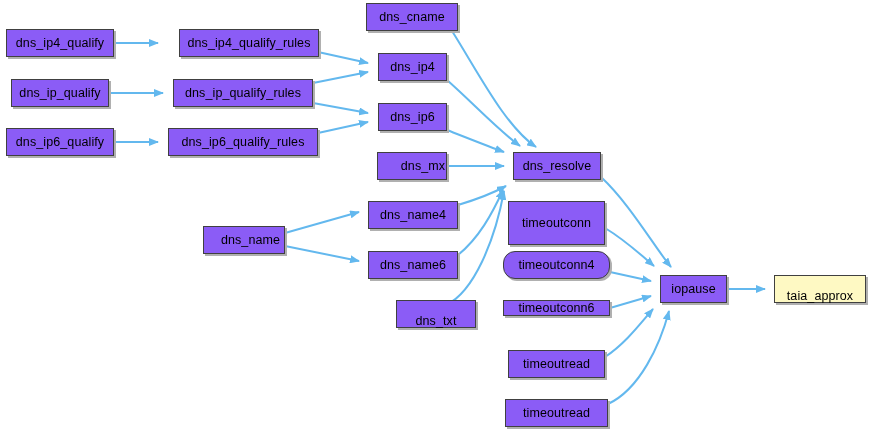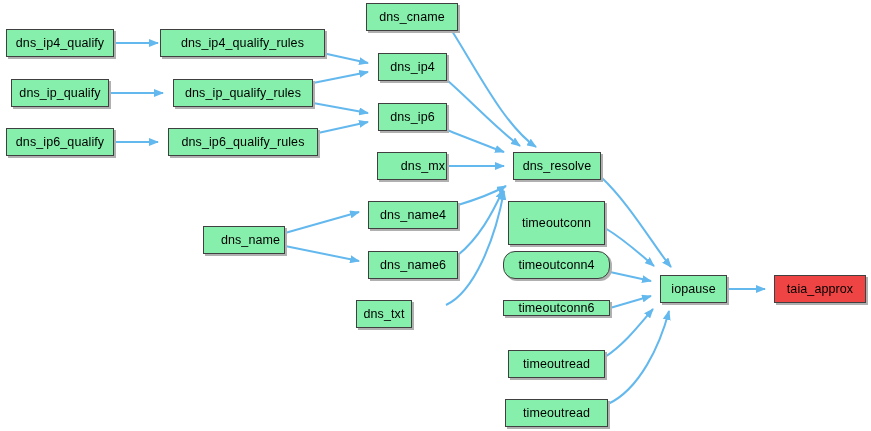--- a/index.html
+++ b/index.html
@@ -24,32 +24,33 @@
     height: 431px;
     pointer-events: none;
   }
   .gnode {
     position: absolute;
     box-sizing: border-box;
     display: flex;
     align-items: center;
     justify-content: center;
     border: 1px solid #404040;
-    background: #86efac;
+    background: #8b5cf6;
     color: #000000;
     font-size: 12.5px;
     line-height: 1;
     white-space: nowrap;
     letter-spacing: 0.1px;
     box-shadow: 2px 2px 0 0 #b0b0b0;
     z-index: 3;
     cursor: pointer;
   }
   .gnode.highlight {
-    background: #ef4444;
+    background: #fef9c3;
+    align-items: flex-end;
   }
   .gnode-label {
     pointer-events: none;
   }
 </style>
 </head>
 <body>
 
 <div id="graph-root">
 
@@ -89,21 +90,21 @@
   <div id="nodes-layer">
       <div class="gnode" style="left: 6px; top: 29px; width: 108px; height: 28px;">
         <span class="gnode-label">dns_ip4_qualify</span>
       </div>
       <div class="gnode" style="left: 11px; top: 79px; width: 98px; height: 28px;">
         <span class="gnode-label">dns_ip_qualify</span>
       </div>
       <div class="gnode" style="left: 6px; top: 128px; width: 108px; height: 28px;">
         <span class="gnode-label">dns_ip6_qualify</span>
       </div>
-      <div class="gnode" style="left: 160px; top: 29px; width: 165px; height: 28px; align-items: center;">
+      <div class="gnode" style="left: 179px; top: 29px; width: 140px; height: 28px; align-items: center;">
         <span class="gnode-label">dns_ip4_qualify_rules</span>
       </div>
       <div class="gnode" style="left: 173px; top: 79px; width: 140px; height: 28px;">
         <span class="gnode-label">dns_ip_qualify_rules</span>
       </div>
       <div class="gnode" style="left: 168px; top: 128px; width: 150px; height: 28px;">
         <span class="gnode-label">dns_ip6_qualify_rules</span>
       </div>
       <div class="gnode" style="left: 366px; top: 3px; width: 92px; height: 28px;">
         <span class="gnode-label">dns_cname</span>
@@ -119,21 +120,21 @@
       </div>
       <div class="gnode" style="left: 203px; top: 226px; width: 82px; height: 28px; padding-left: 13px;">
         <span class="gnode-label">dns_name</span>
       </div>
       <div class="gnode" style="left: 368px; top: 201px; width: 90px; height: 28px;">
         <span class="gnode-label">dns_name4</span>
       </div>
       <div class="gnode" style="left: 368px; top: 251px; width: 90px; height: 28px;">
         <span class="gnode-label">dns_name6</span>
       </div>
-      <div class="gnode" style="left: 356px; top: 300px; width: 56px; height: 28px;">
+      <div class="gnode" style="left: 396px; top: 300px; width: 80px; height: 28px; align-items: flex-end;">
         <span class="gnode-label">dns_txt</span>
       </div>
       <div class="gnode" style="left: 513px; top: 152px; width: 88px; height: 28px;">
         <span class="gnode-label">dns_resolve</span>
       </div>
       <div class="gnode" style="left: 508px; top: 201px; width: 97px; height: 44px;">
         <span class="gnode-label">timeoutconn</span>
       </div>
       <div class="gnode" style="left: 503px; top: 251px; width: 107px; height: 28px; border-radius: 12px;">
         <span class="gnode-label">timeoutconn4</span>

